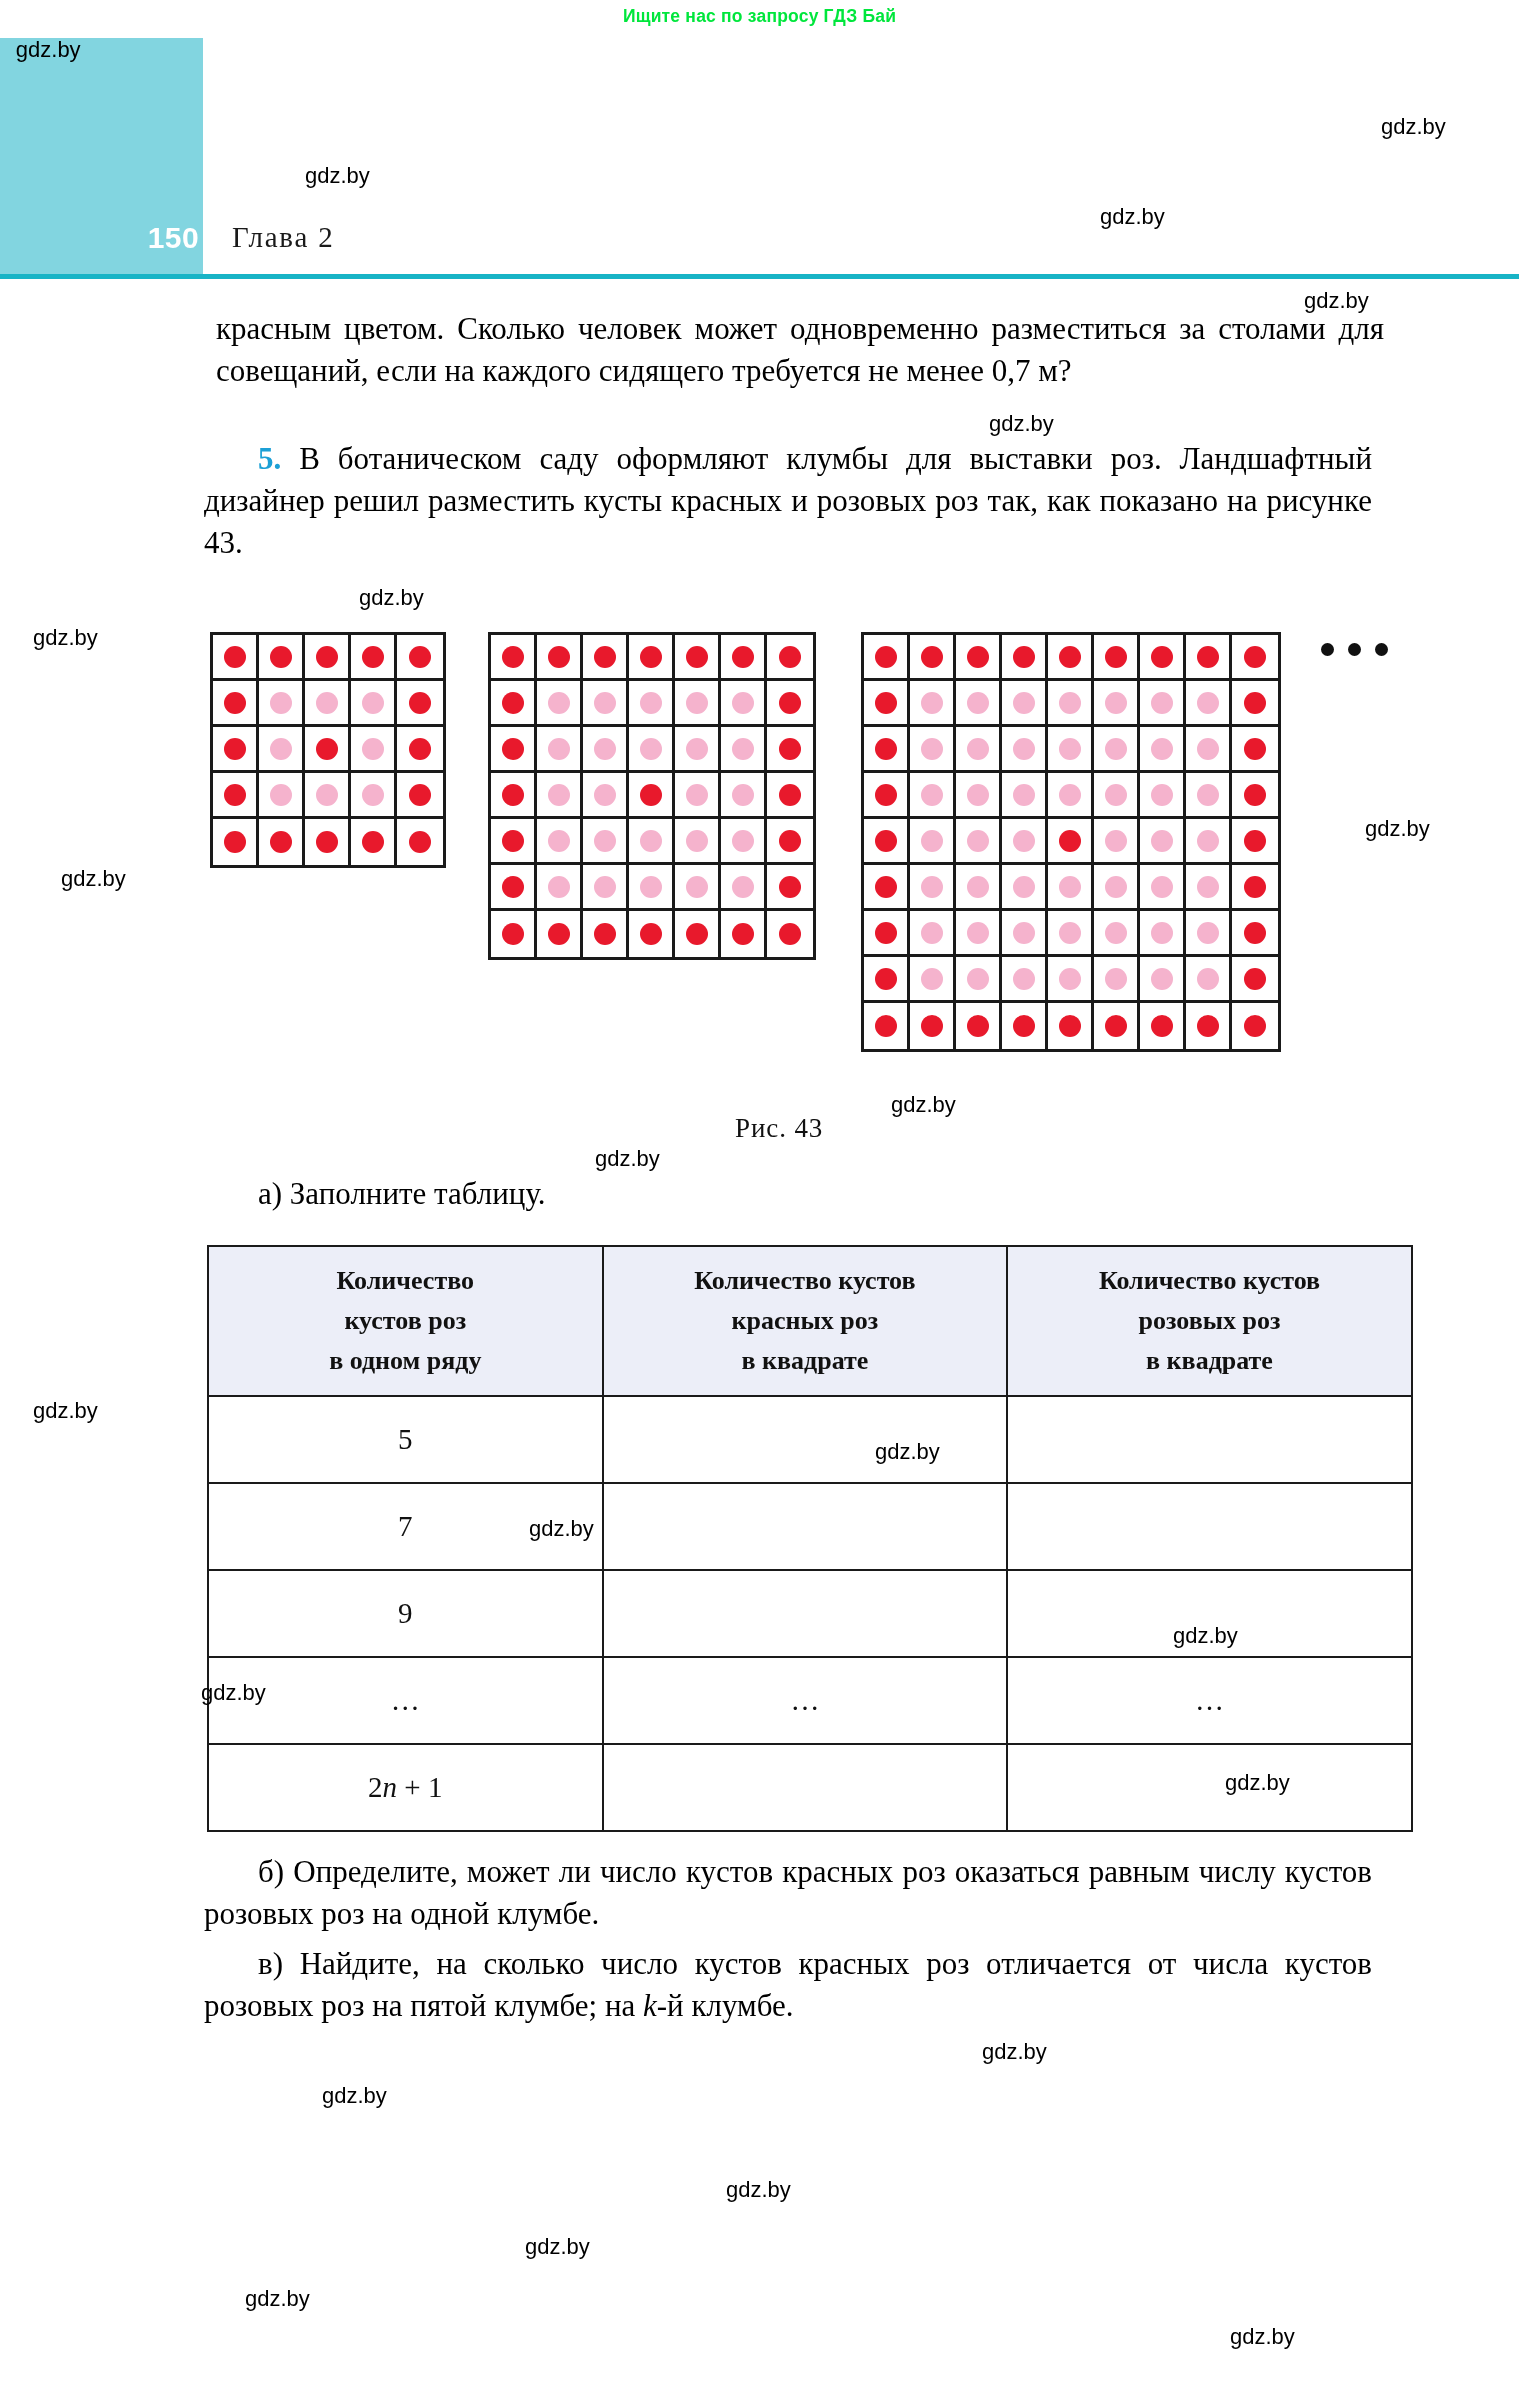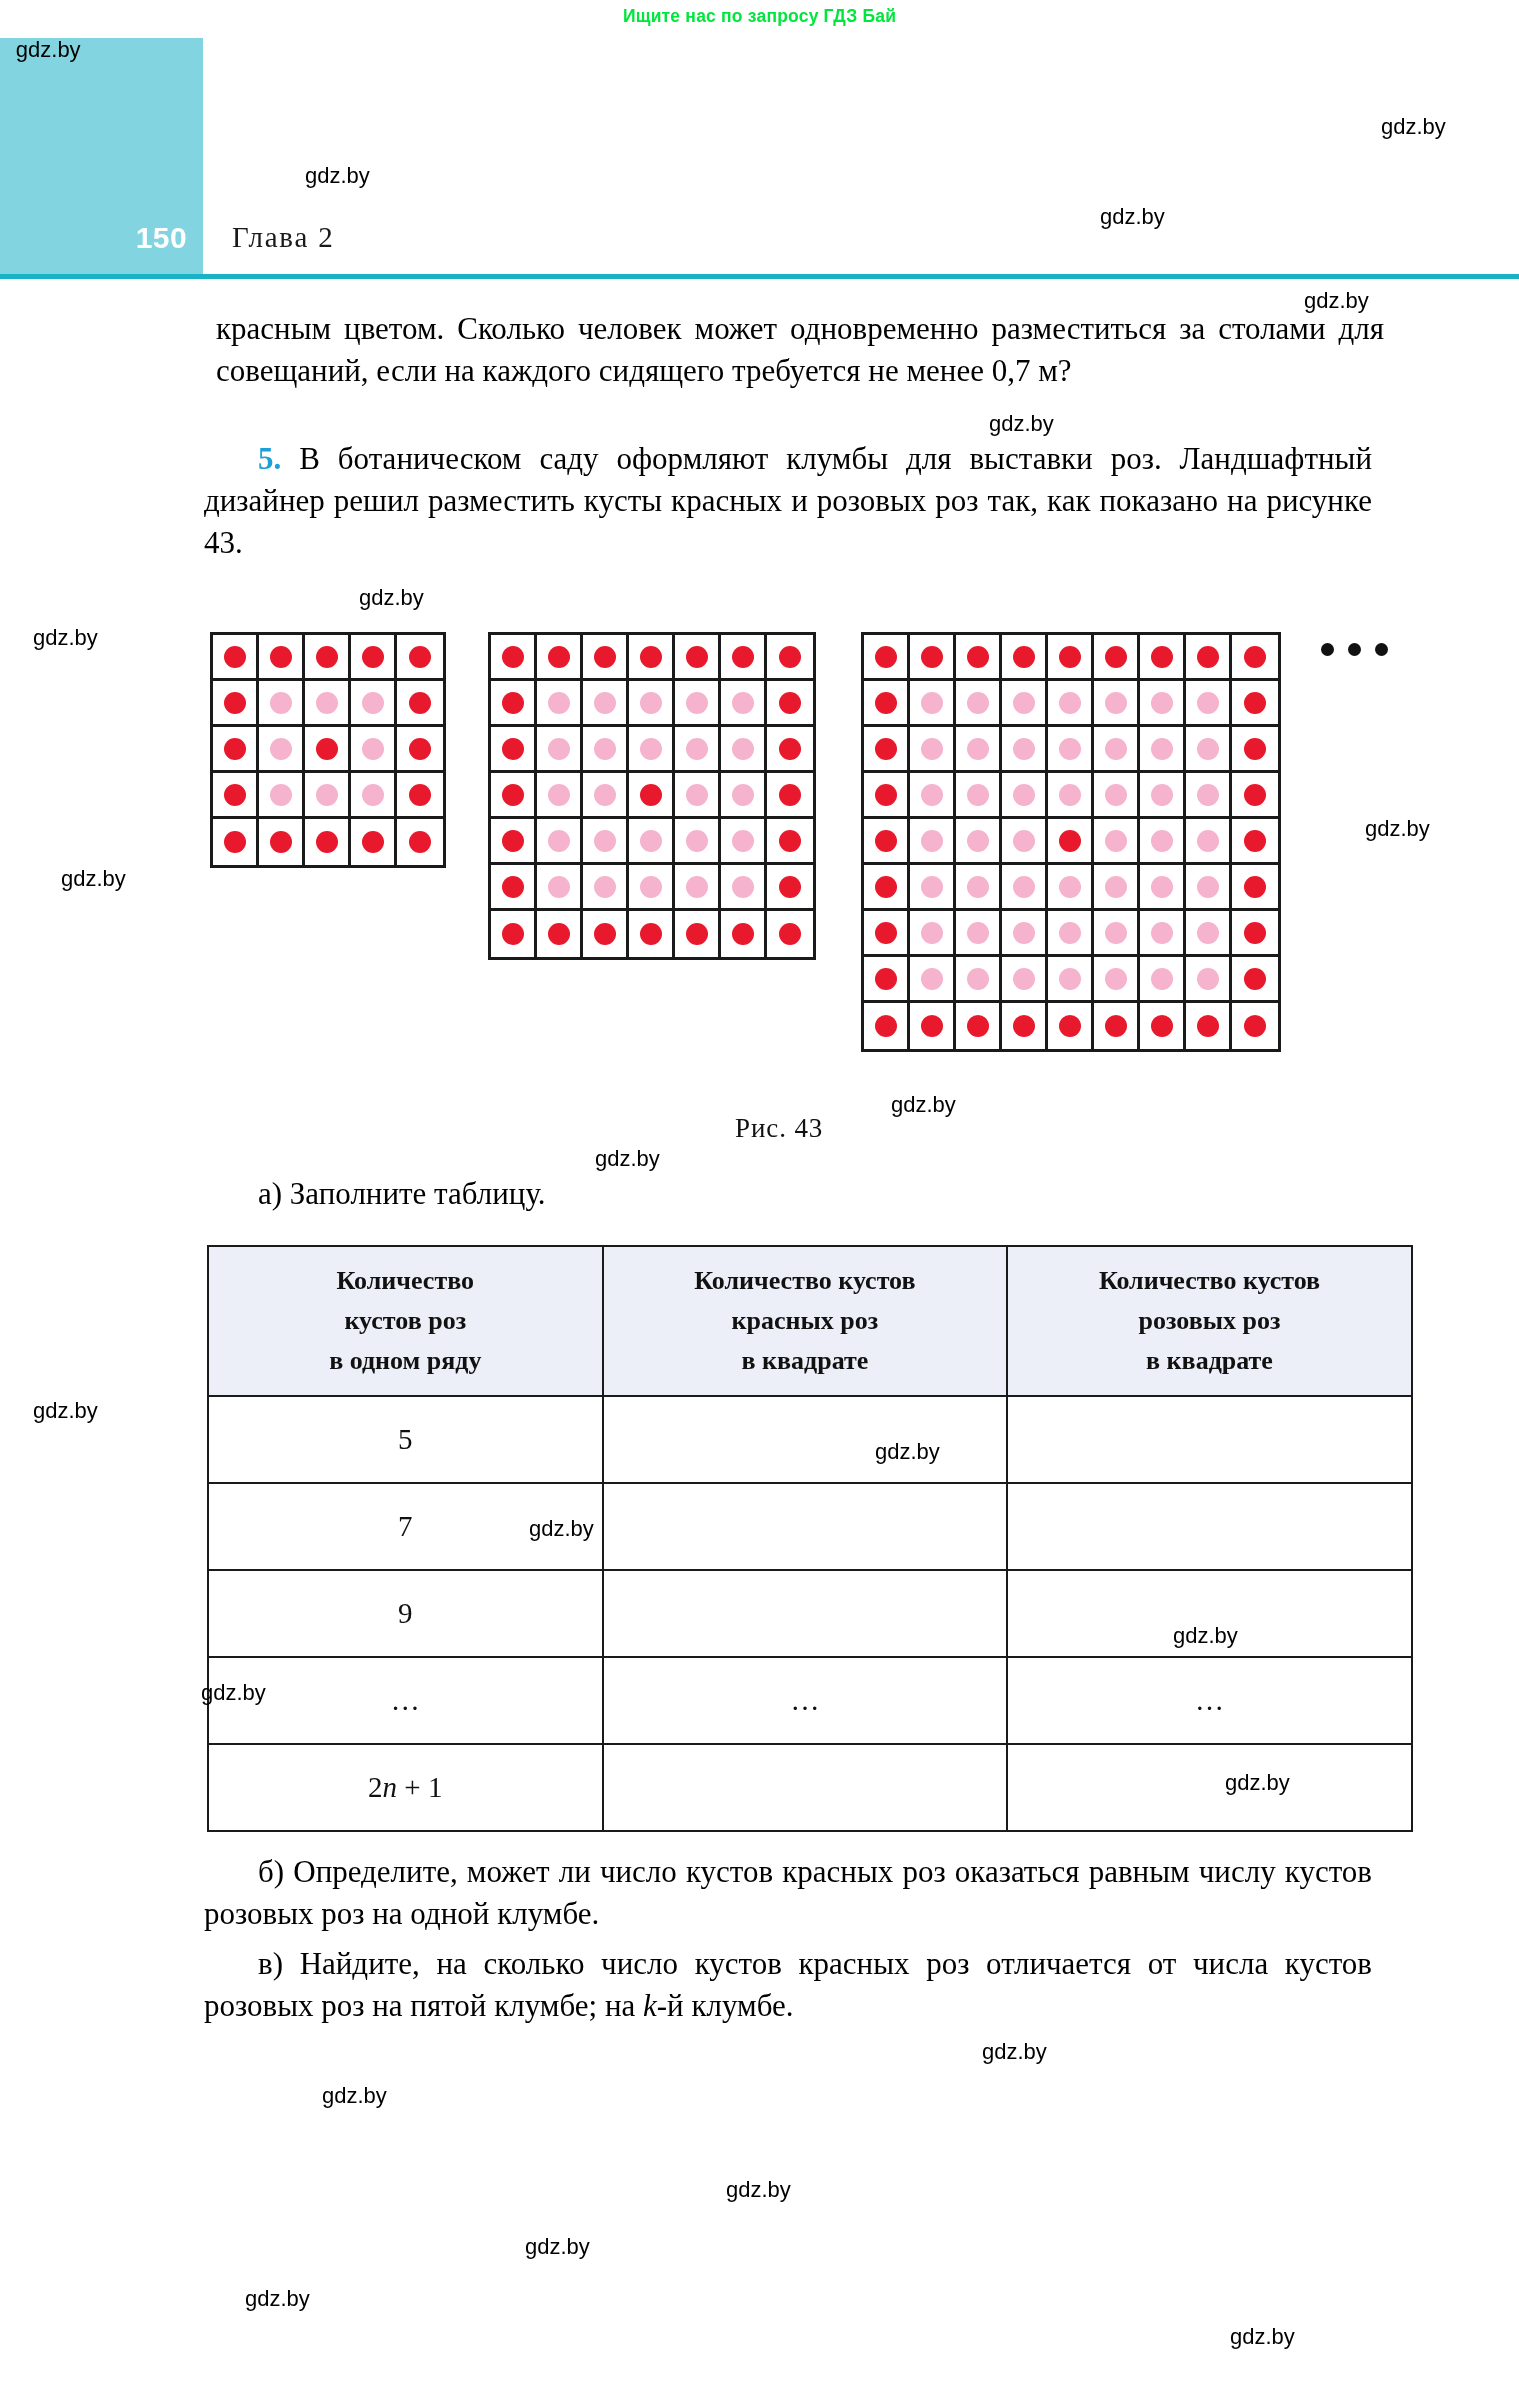--- a/index.html
+++ b/index.html
@@ -46,20 +46,21 @@
     position: absolute;
     left: 0;
     top: 221px;
     width: 187px;
     text-align: right;
     font-family: "Liberation Sans", sans-serif;
     font-weight: bold;
     font-size: 30px;
     color: #ffffff;
     letter-spacing: 0.4px;
+    padding-left: 12px;
   }
   .chapter-title {
     position: absolute;
     left: 232px;
     top: 221px;
     font-family: "Liberation Serif", serif;
     font-weight: normal;
     font-size: 29px;
     letter-spacing: 1.8px;
     color: #1a1a1a;

